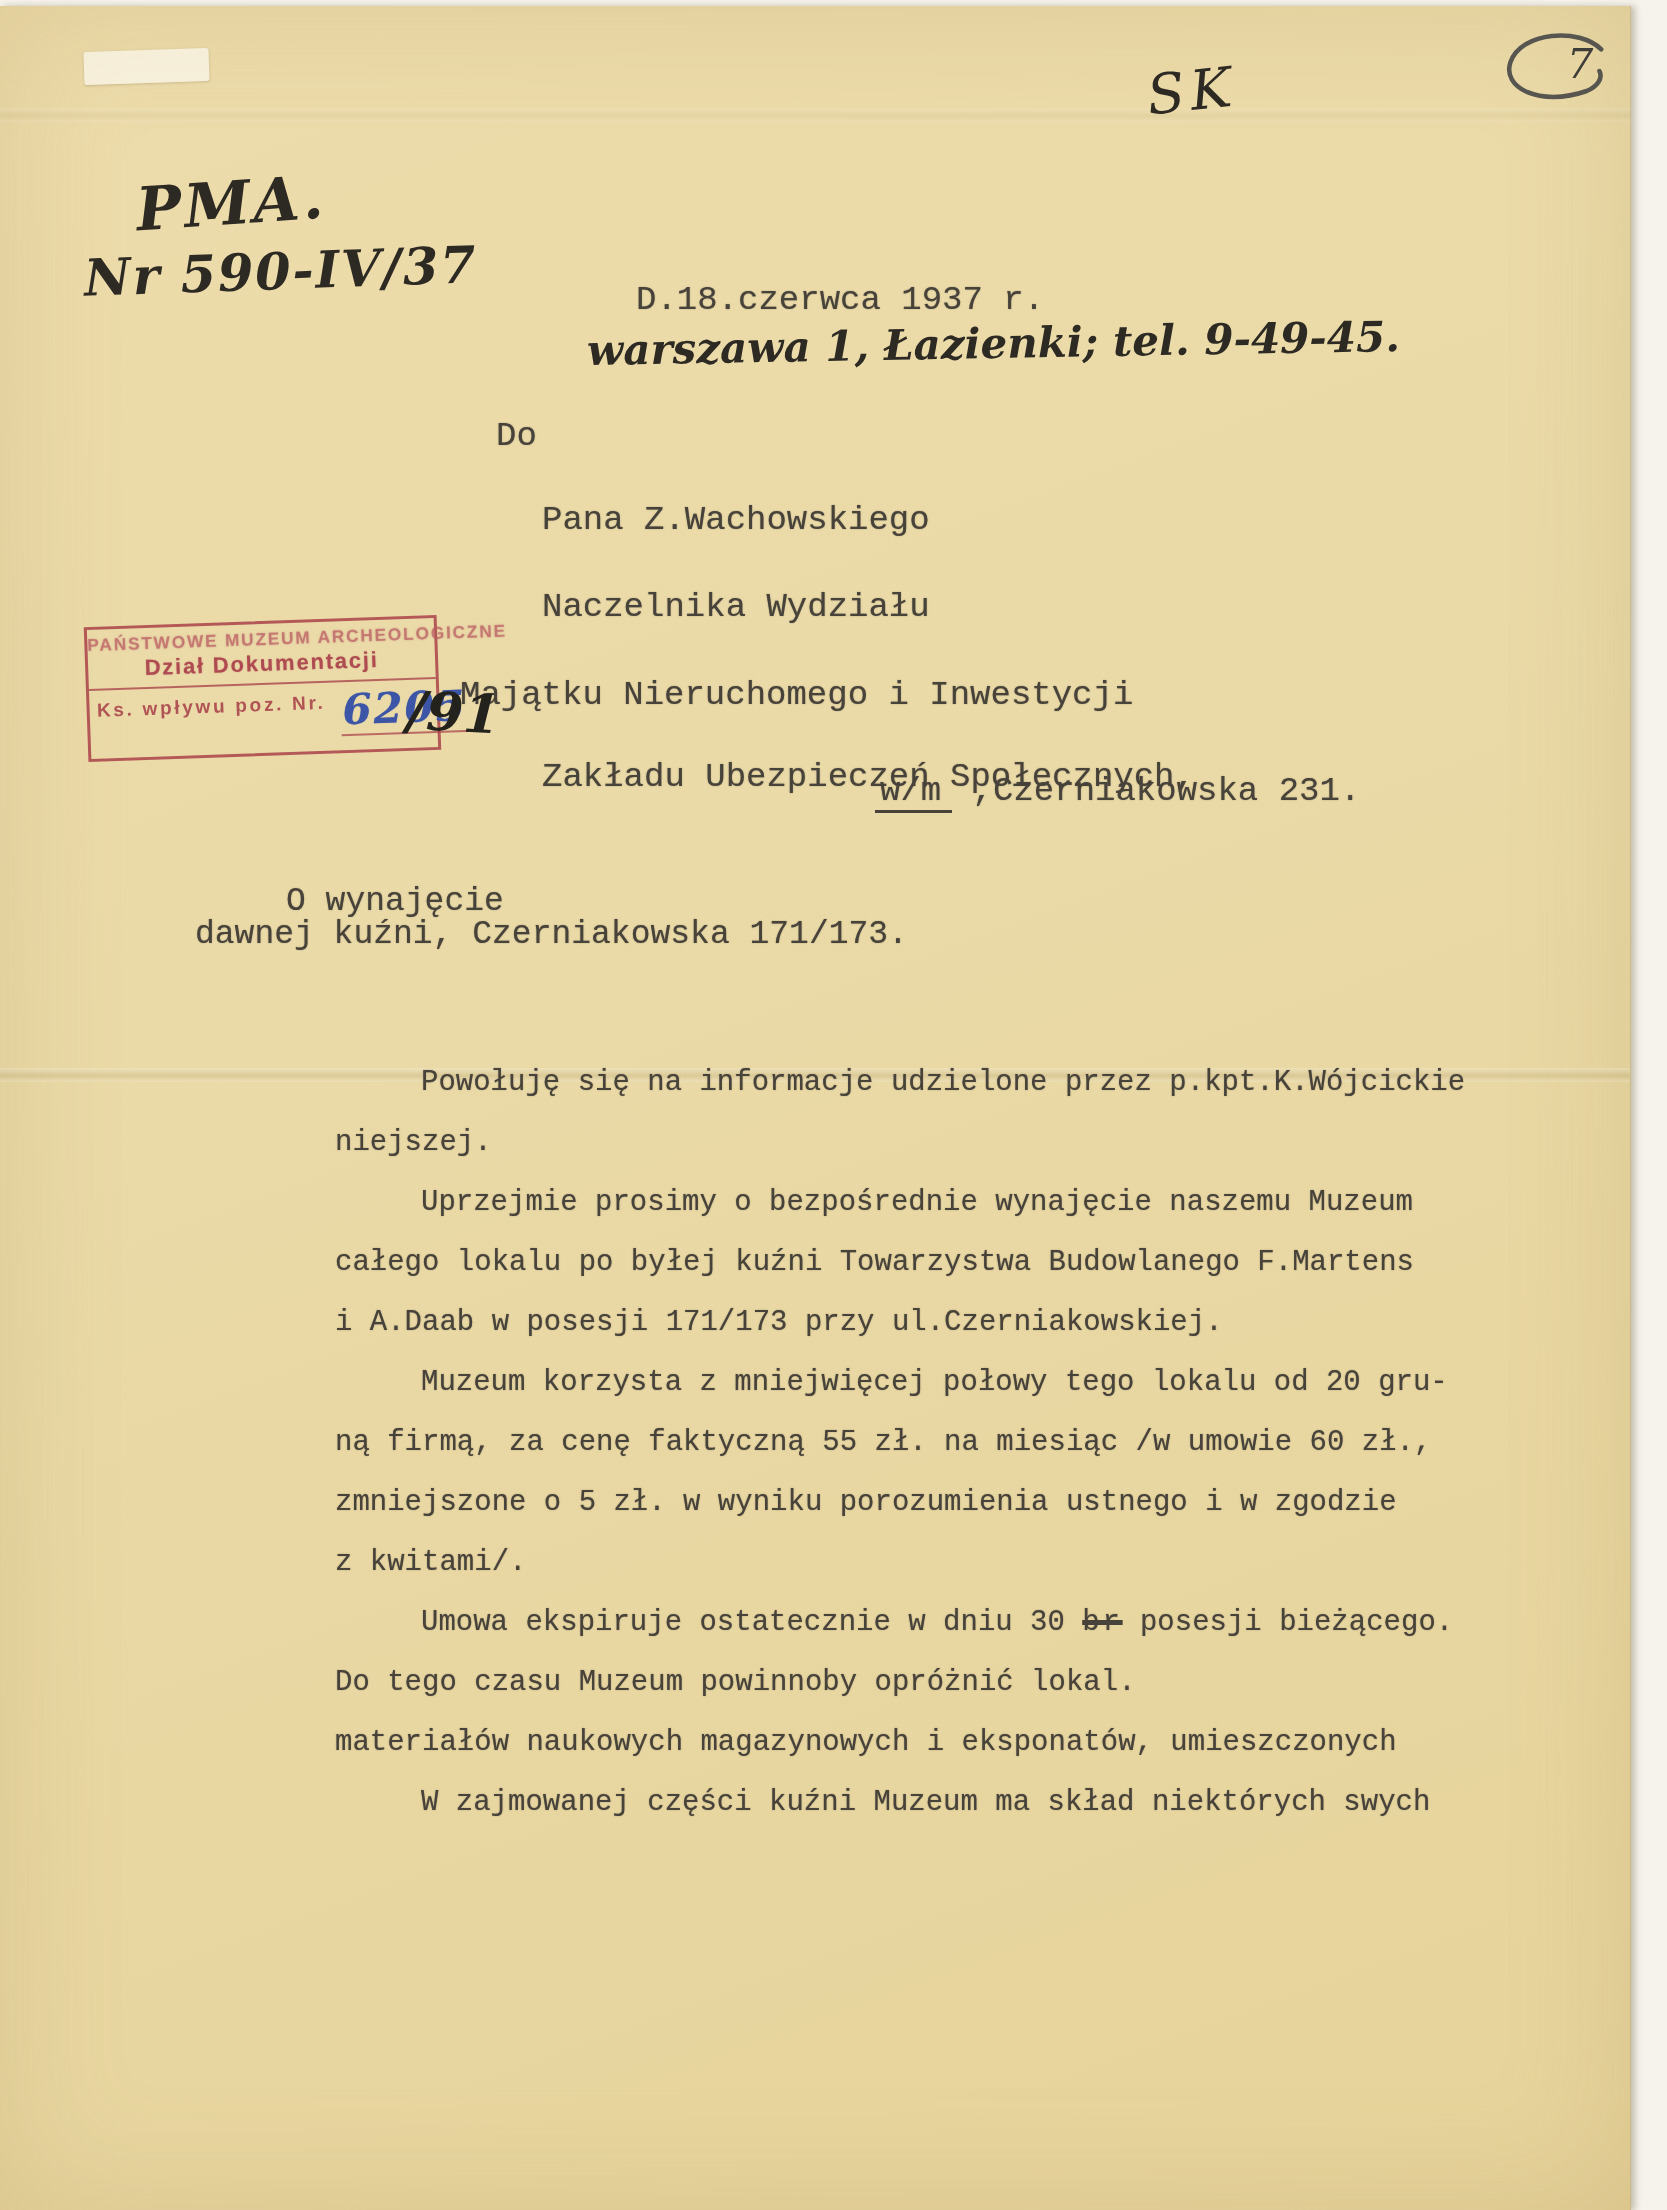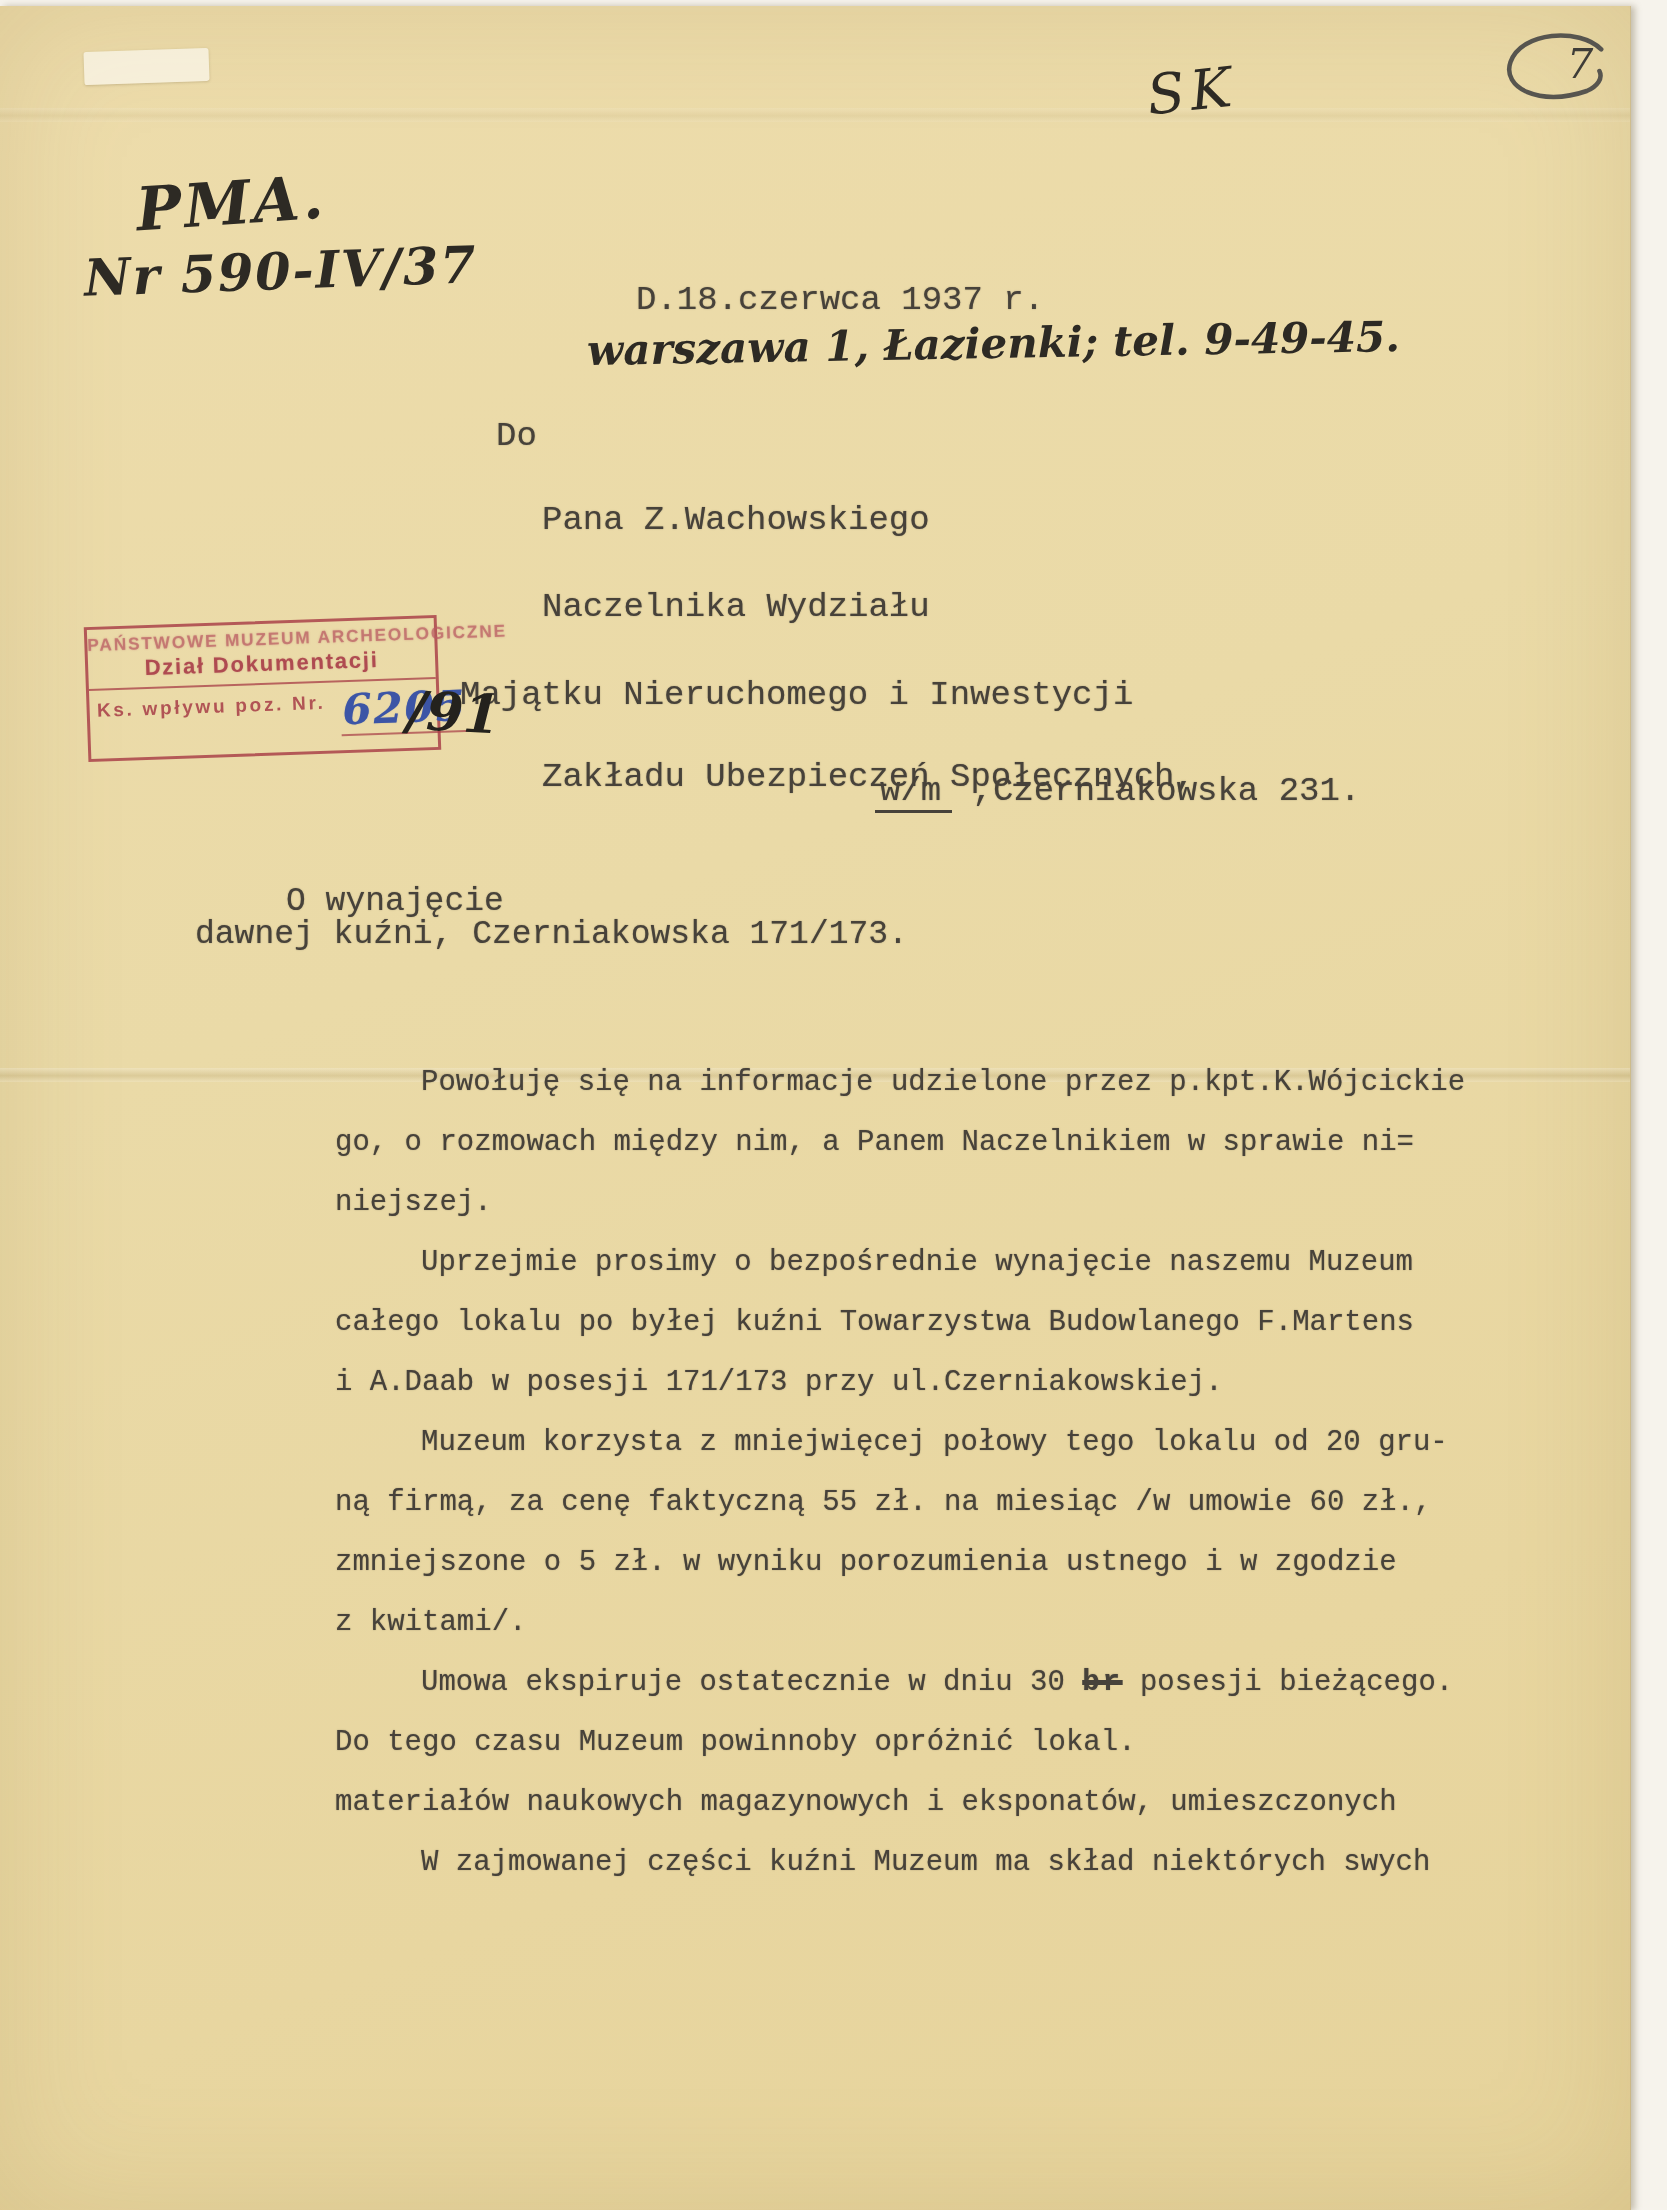--- a/index.html
+++ b/index.html
@@ -49,21 +49,21 @@
     font-family:"Liberation Mono","DejaVu Sans Mono",monospace;
     font-size:29px;
     color:#47423a;
     text-shadow:0 0 1.3px rgba(70,64,54,0.55);
   }
   .bl{height:60px;line-height:60px;white-space:pre;}
   .indent{padding-left:86px;}
   .struck{
     text-decoration:line-through;
     text-decoration-thickness:4.5px;
-    font-weight:bold;
+    font-weight:normal;
     letter-spacing:2.7px;
   }
   .stamp{
     position:absolute;left:86px;top:615px;width:353px;height:135px;
     border:3.6px solid rgba(167,60,70,0.82);
     transform:rotate(-2deg);
     color:#a8454c;
     box-sizing:border-box;
   }
   .stamp-l1{
@@ -150,21 +150,20 @@
     </div>
     <div class="hand stamp-suffix">/91</div>
 
     <div class="typed wm-line"><span class="wm-underlined">w/m</span><span> ,Czerniakowska 231.</span></div>
 
     <div class="typed subject" style="left:286px;top:878px;">O wynajęcie</div>
     <div class="typed subject" style="left:195px;top:911px;text-align:right;">dawnej kuźni, Czerniakowska 171/173.</div>
 
     <div class="body-block">
       <div class="bl indent">Powołuję się na informacje udzielone przez p.kpt.K.Wójcickie</div>
-      <div class="bl">go, o rozmowach między nim, a Panem Naczelnikiem w sprawie ni=</div>
       <div class="bl">niejszej.</div>
 
       <div class="bl indent">Uprzejmie prosimy o bezpośrednie wynajęcie naszemu Muzeum</div>
       <div class="bl">całego lokalu po byłej kuźni Towarzystwa Budowlanego F.Martens</div>
       <div class="bl">i A.Daab w posesji 171/173 przy ul.Czerniakowskiej.</div>
 
       <div class="bl indent">Muzeum korzysta z mniejwięcej połowy tego lokalu od 20 gru-</div>
       <div class="bl">ną firmą, za cenę faktyczną 55 zł. na miesiąc /w umowie 60 zł.,</div>
       <div class="bl">zmniejszone o 5 zł. w wyniku porozumienia ustnego i w zgodzie</div>
       <div class="bl">z kwitami/.</div>

